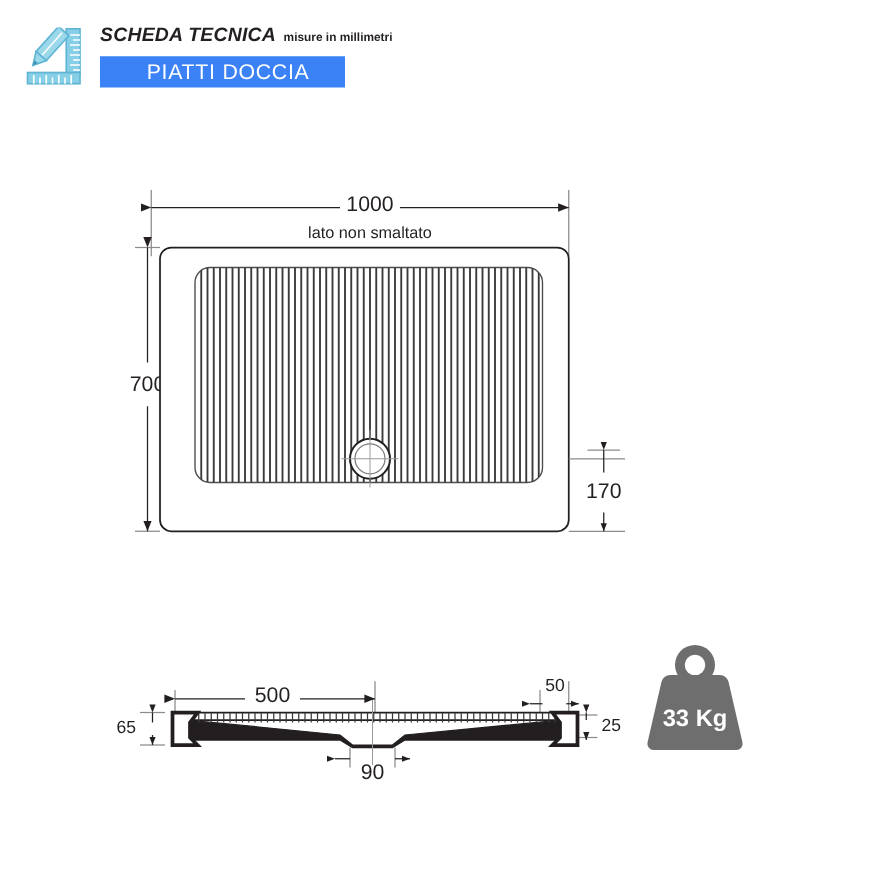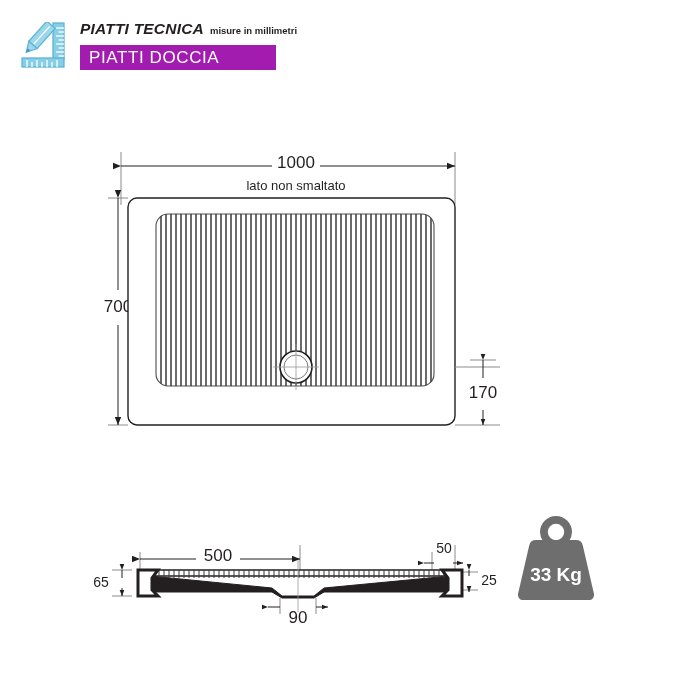--- a/index.html
+++ b/index.html
@@ -20,23 +20,23 @@
   #scheda-line{display:flex;align-items:baseline;gap:6px;height:22px;}
   #scheda{
     font-style:italic;font-weight:bold;font-size:15.5px;
     letter-spacing:.2px;color:#231f20;white-space:nowrap;
   }
   #misure{
     font-weight:bold;font-size:9.5px;
     color:#231f20;white-space:nowrap;
   }
   #banner{
-    margin-top:3px;background:#a21caf;
+    margin-top:3px;background:#3b82f6;
     width:196px;height:25px;
-    display:flex;align-items:center;
+    display:flex;align-items:center;justify-content:center;
   }
   #banner-label{
     color:#ffffff;font-size:17px;letter-spacing:.6px;
     padding-left:9px;white-space:nowrap;
   }
 
   
   #drawing{position:absolute;left:0;top:0;width:700px;height:700px;}
 
   .dimtext{
@@ -104,21 +104,21 @@
           <rect x="12" y="-2" width="11" height="27" fill="#9bd8ea" stroke="#5fb4d4" stroke-width="1.3"></rect>
           <line x1="17.5" y1="0" x2="17.5" y2="24" stroke="#ffffff" stroke-width="1.2"></line>
           <polygon points="12,25 23,25 17.5,35" fill="#9bd8ea" stroke="#5fb4d4" stroke-width="1.3"></polygon>
           <polygon points="15.8,31 19.2,31 17.5,35" fill="#3f93b5"></polygon>
         </g>
       </svg>
     </div>
 
     <div id="title-block">
       <div id="scheda-line">
-        <span id="scheda">PIATTI TECNICA</span>
+        <span id="scheda">SCHEDA TECNICA</span>
         <span id="misure">misure in millimetri</span>
       </div>
       <div id="banner">
         <span id="banner-label">PIATTI DOCCIA</span>
       </div>
     </div>
   </div>
 
   <svg id="drawing" viewBox="0 0 700 700">
     <defs>

